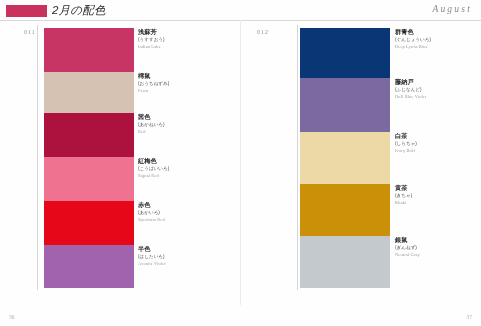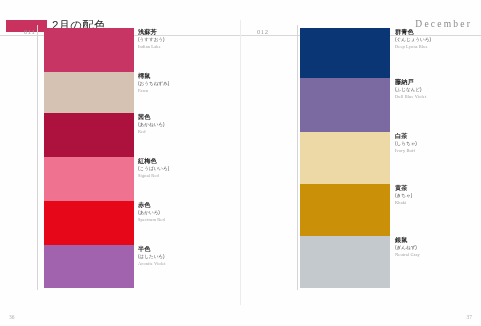--- a/index.html
+++ b/index.html
@@ -19,24 +19,25 @@
     position: relative;
     width: 481px;
     height: 326px;
     box-sizing: border-box;
     background: #fefefe;
   }
 
   
   .header {
     position: absolute;
-    top: 16px;
+    top: 1px;
     left: 0;
     right: 0;
     height: 14px;
+    font-style: italic;
   }
   .header-swatch {
     position: absolute;
     left: 6px;
     top: 4px;
     width: 41px;
     height: 12px;
     background: #c9325f;
   }
   .header-title {
@@ -149,21 +150,21 @@
   .folio.right { right: 9px; }
 </style>
 </head>
 <body>
 
 <div class="page">
 
   <div class="header">
     <div class="header-swatch" style="background: rgb(201, 50, 95);"></div>
     <div class="header-title">2月の配色</div>
-    <div class="header-month">December</div>
+    <div class="header-month">August</div>
     <div class="header-rule"></div>
   </div>
 
   <div class="gutter"></div>
 
   <div class="spread left">
     <div class="plate-index" style="left:24px; top:8px;">011</div>
     <div class="stack-rule" style="left:37px; top:5px; height:265px;"></div>
     <div class="swatch-stack" id="stack-left" style="left:44px; top:8px; width:90px;">
         <div class="swatch" style="background: rgb(199, 53, 100); height: 44px;"></div>

